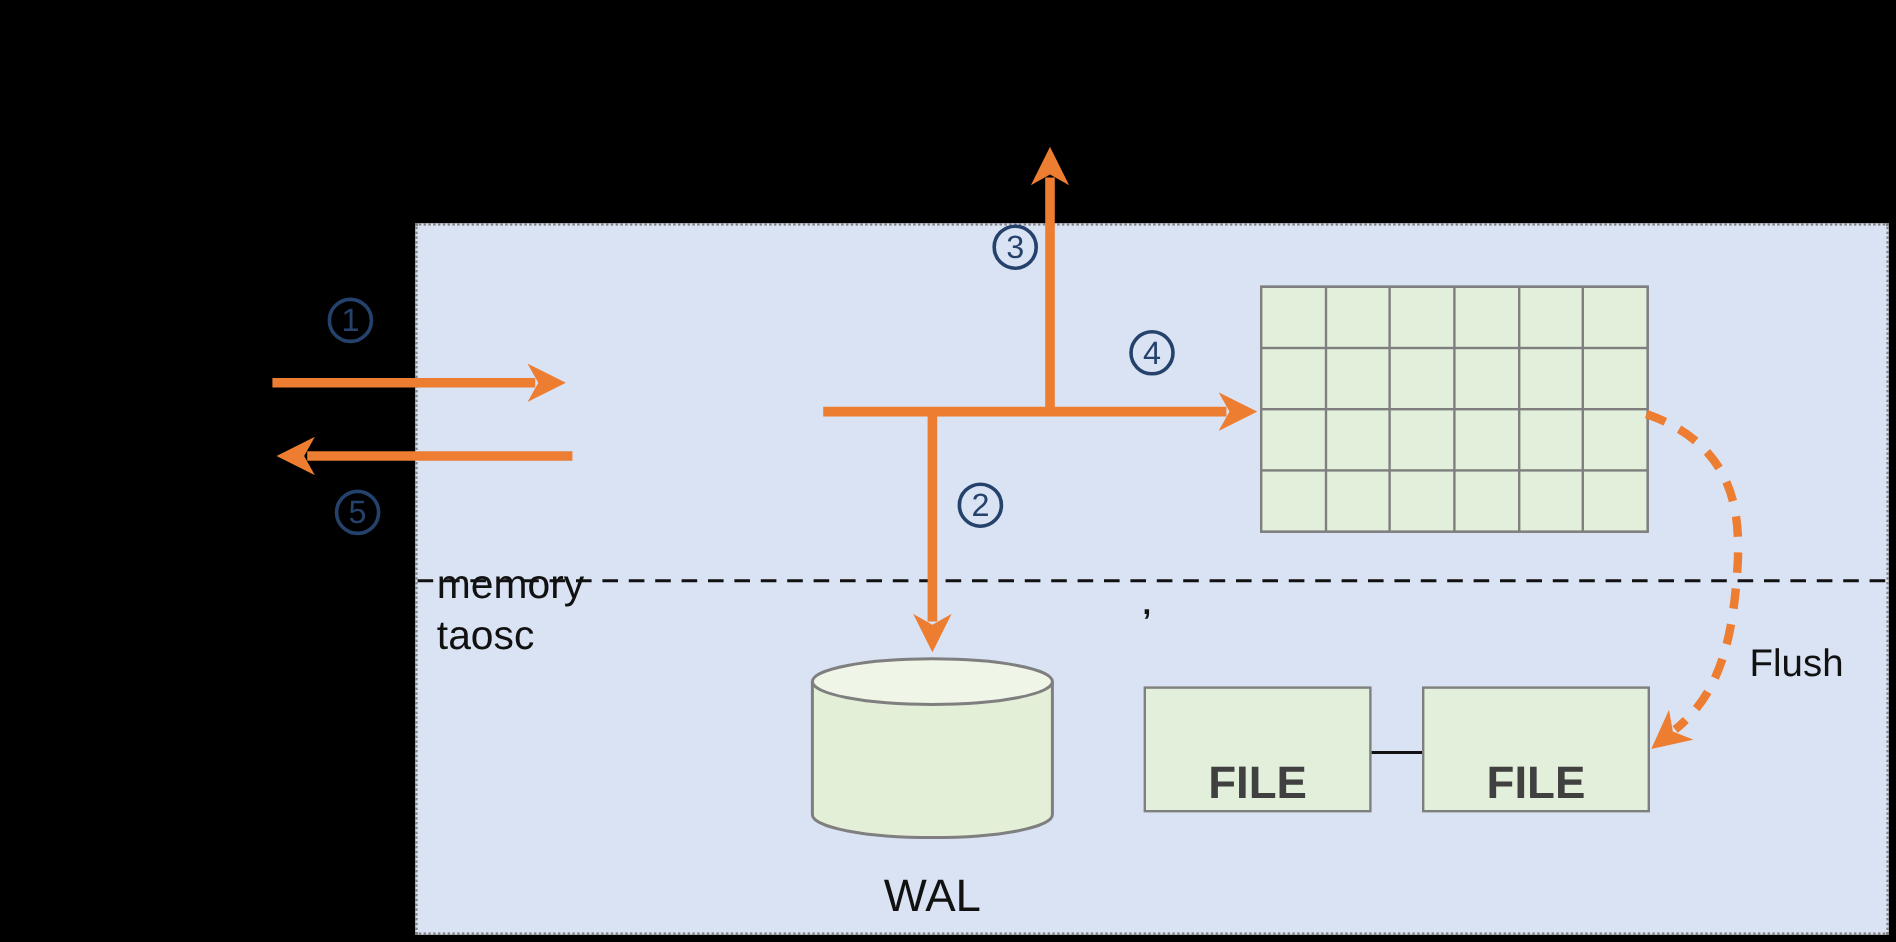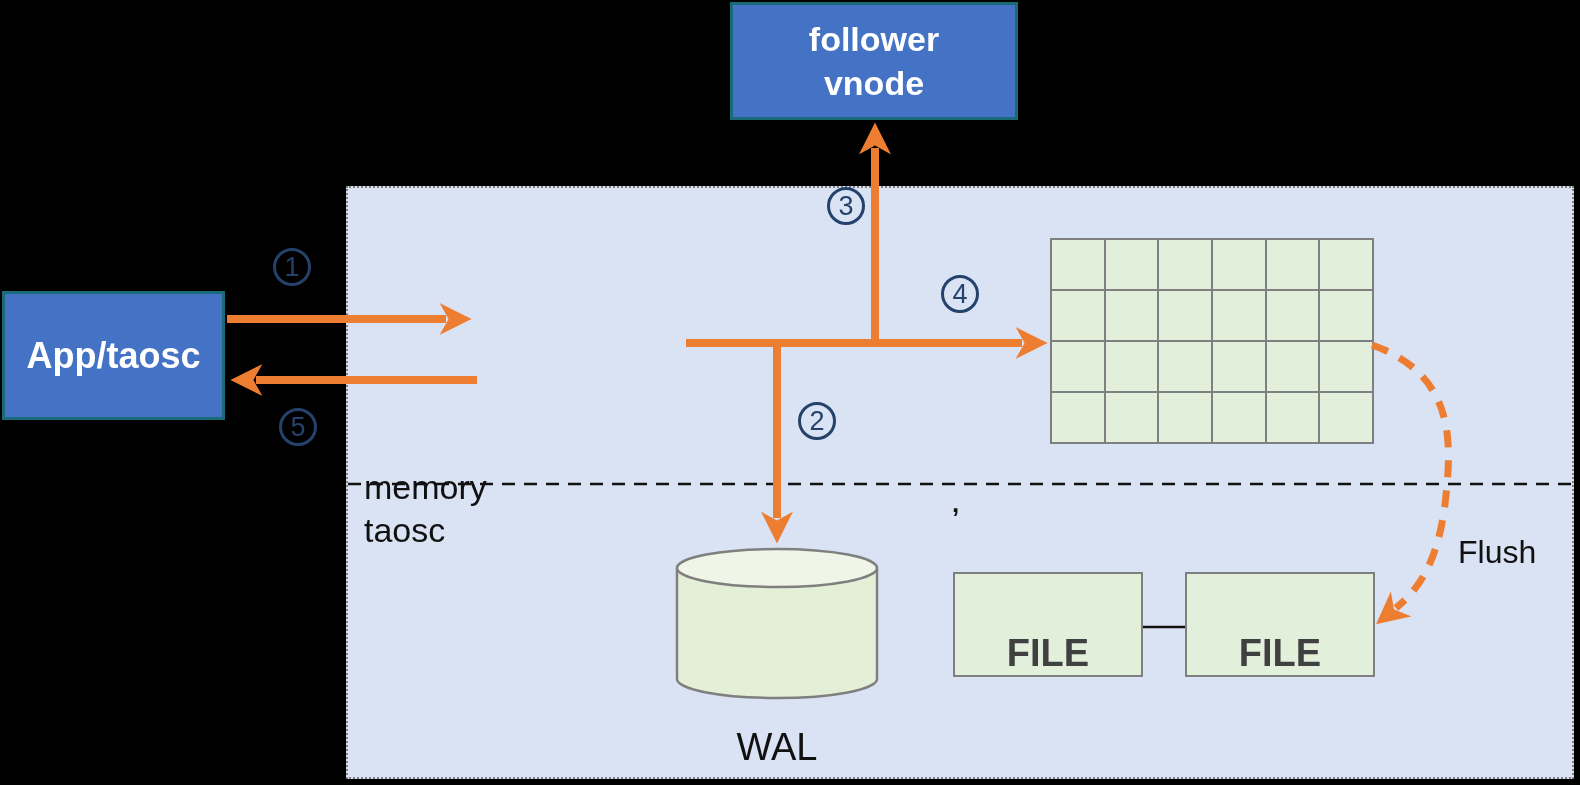--- a/index.html
+++ b/index.html
@@ -71,30 +71,21 @@
   .step5{left:279px;top:408px;}
   .arrow-layer{position:absolute;left:0;top:0;pointer-events:none;}
 </style>
 </head>
 <body>
 
 <div class="canvas">
 
   <div class="panel"></div>
 
-  <div class="bluebox follower">
-    <div>
-      <span>follower</span><br>
-      <span>vnode</span>
-    </div>
-  </div>
 
-  <div class="bluebox app">
-    <span>App/taosc</span>
-  </div>
 
 
   <div class="memgrid" id="memgrid">
       <div class="cell"></div>
       <div class="cell"></div>
       <div class="cell"></div>
       <div class="cell"></div>
       <div class="cell"></div>
       <div class="cell"></div>
       <div class="cell"></div>

